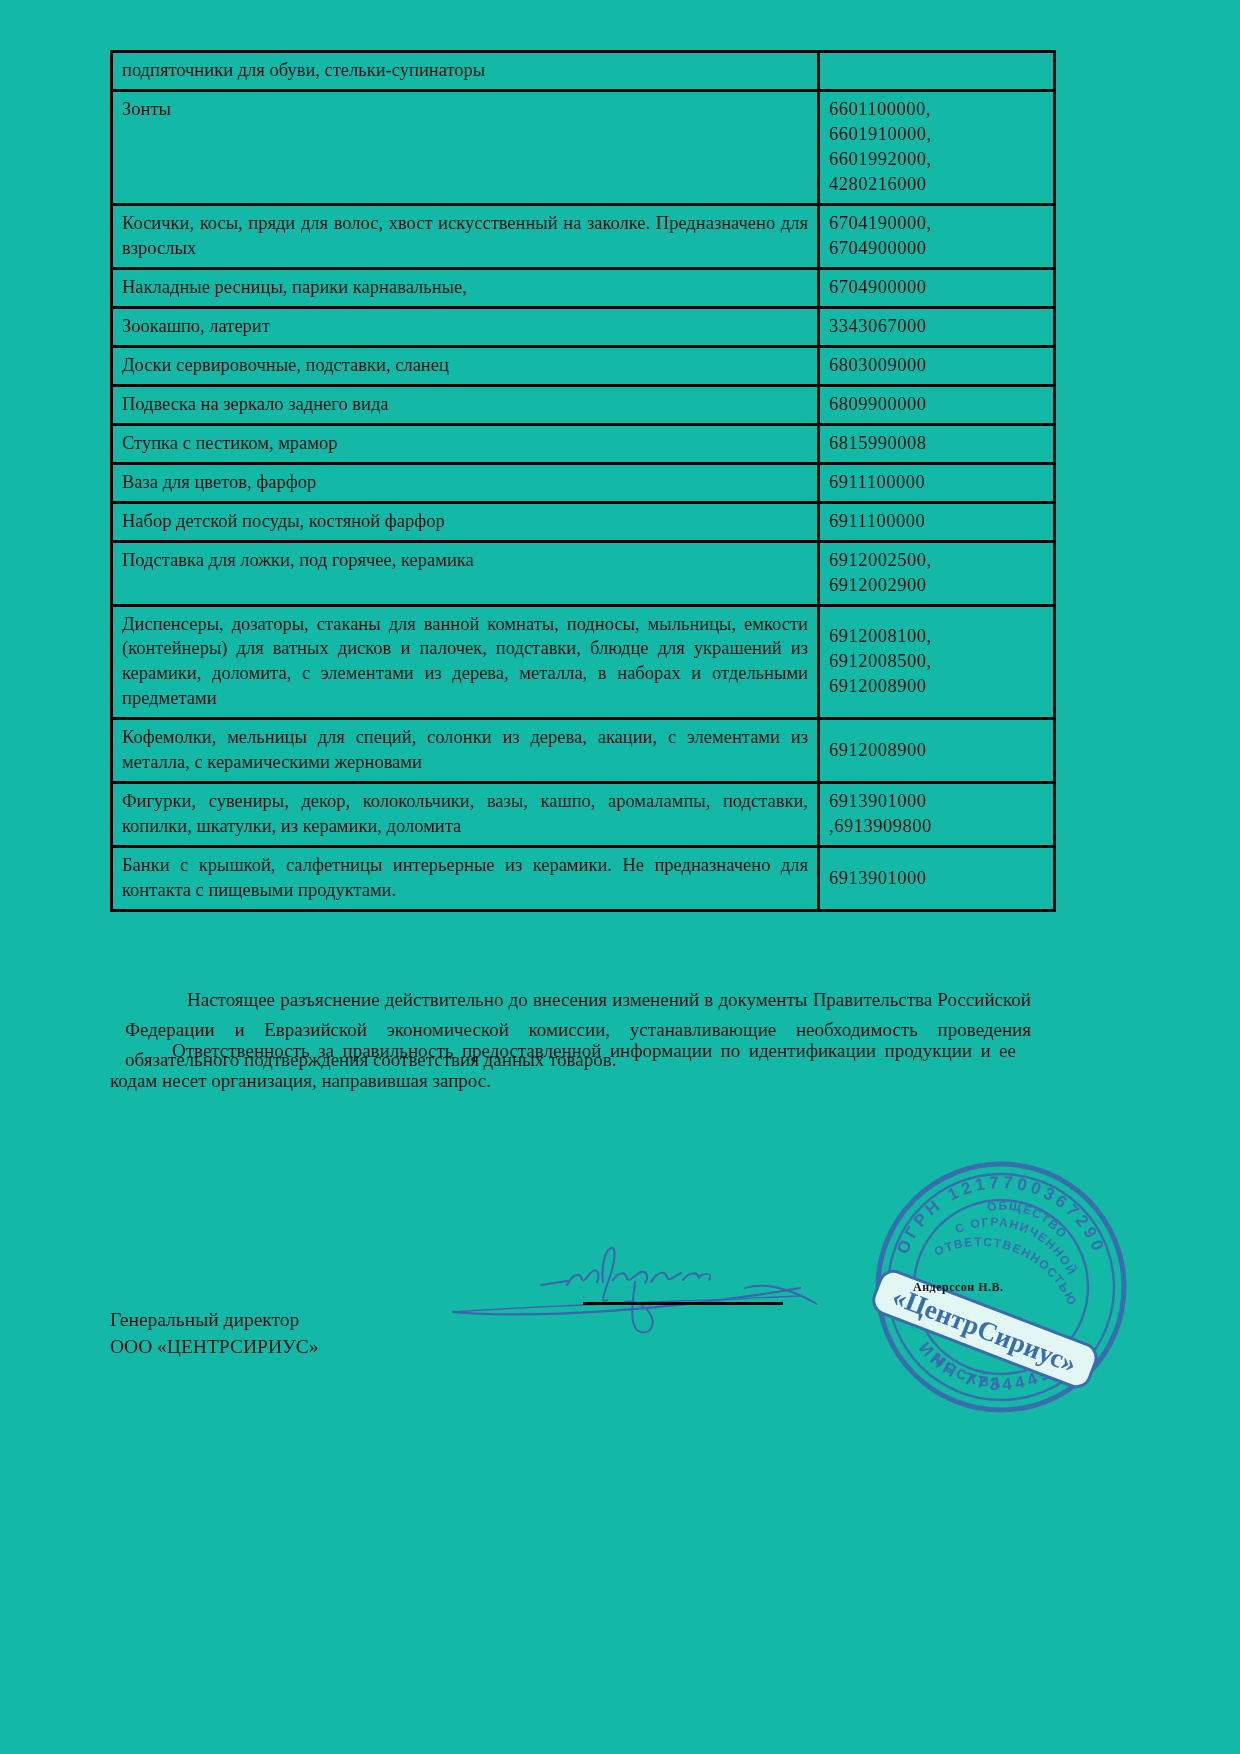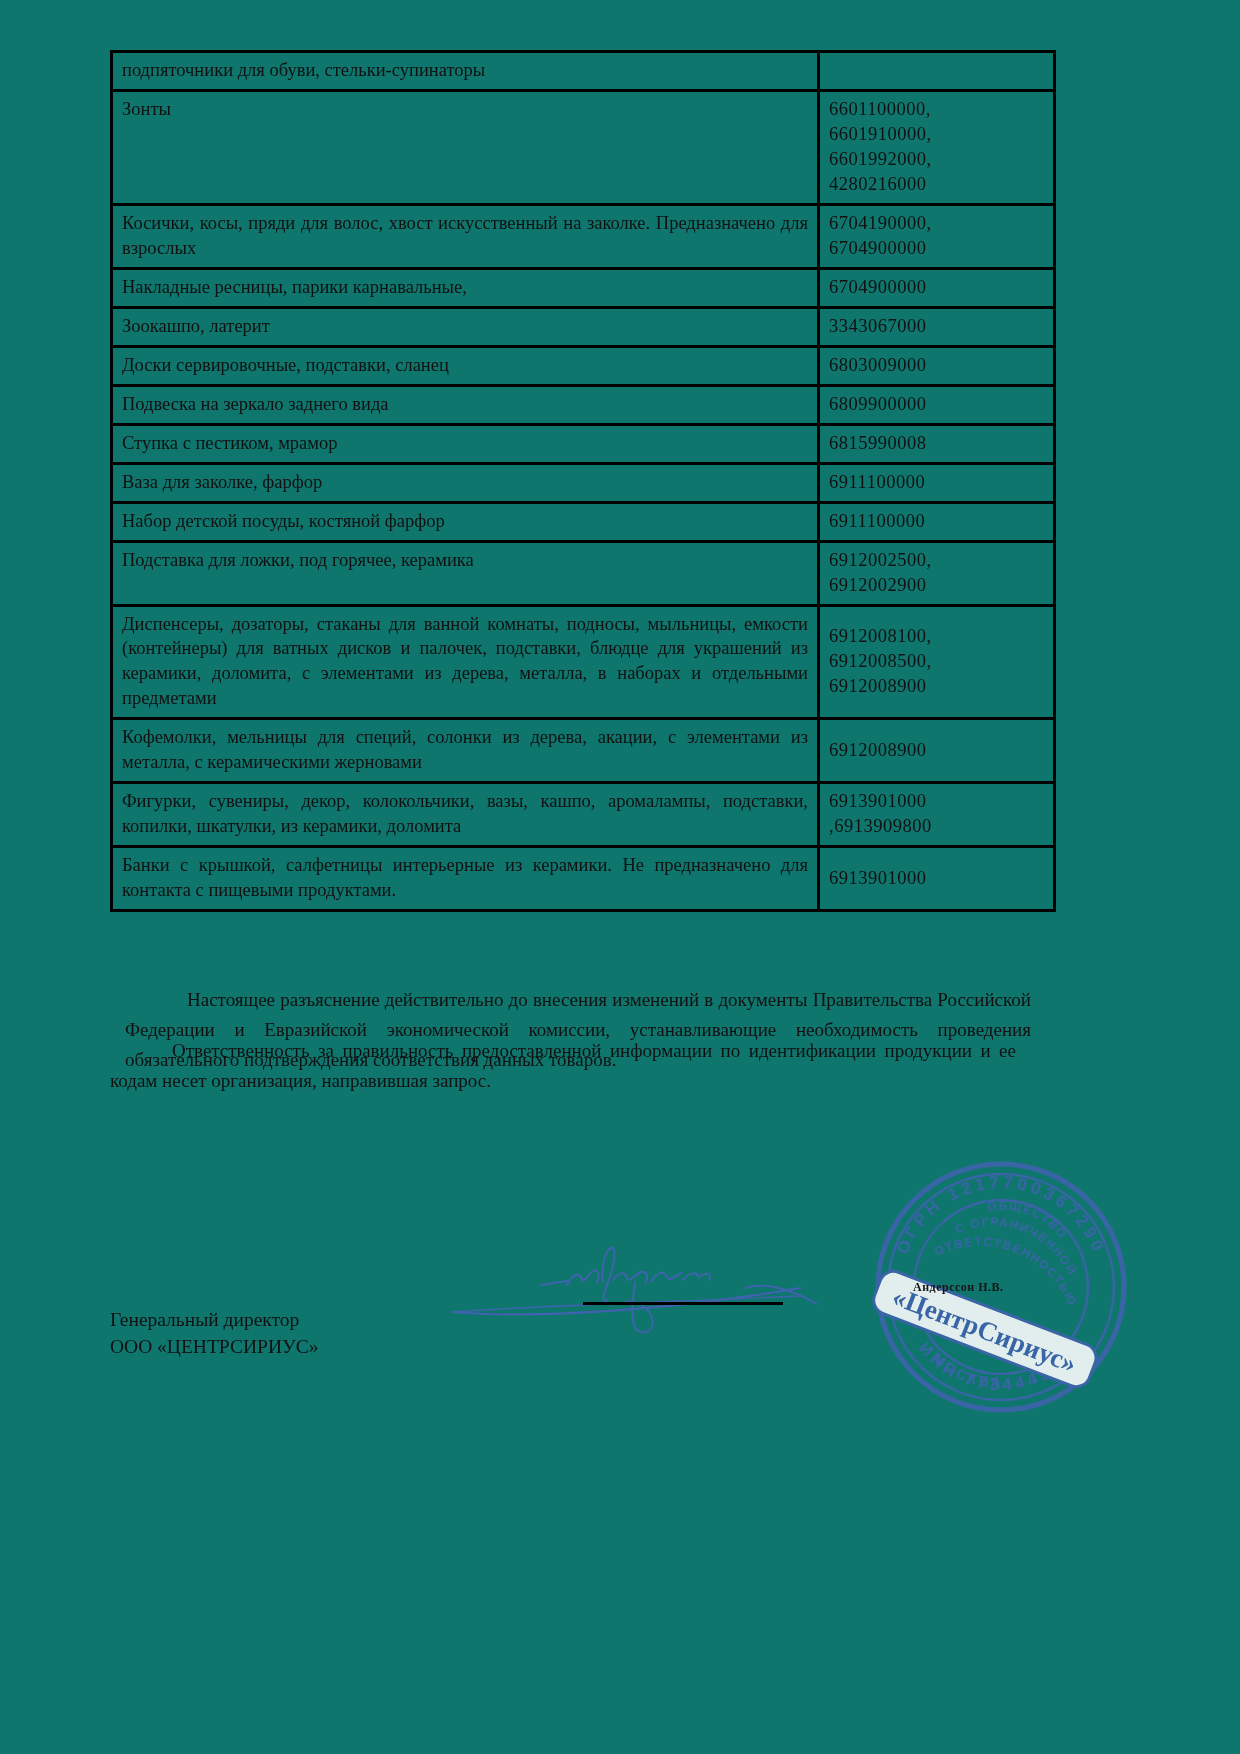--- a/index.html
+++ b/index.html
@@ -1,19 +1,19 @@
 <!DOCTYPE html>
 <html><head>
 <meta charset="utf-8">
 <style>
   html,body{margin:0;padding:0;background:#ffffff;}
   .page{
     position:relative;
     width:1240px;height:1754px;
-    background:#0f766e;
+    background:#14b8a6;
     font-family:"Liberation Serif","DejaVu Serif",serif;
     color:#111;
     overflow:hidden;
   }
   
   .goods-table{
     position:absolute;left:110px;top:50px;width:901px;
     border-collapse:collapse;
     table-layout:fixed;
   }
@@ -114,21 +114,21 @@
             <div class="code-line">6809900000</div>
           </td>
         </tr>
         <tr>
           <td class="desc">Ступка с пестиком, мрамор</td>
           <td class="codes">
             <div class="code-line">6815990008</div>
           </td>
         </tr>
         <tr>
-          <td class="desc">Ваза для заколке, фарфор</td>
+          <td class="desc">Ваза для цветов, фарфор</td>
           <td class="codes">
             <div class="code-line">6911100000</div>
           </td>
         </tr>
         <tr>
           <td class="desc">Набор детской посуды, костяной фарфор</td>
           <td class="codes">
             <div class="code-line">6911100000</div>
           </td>
         </tr>

